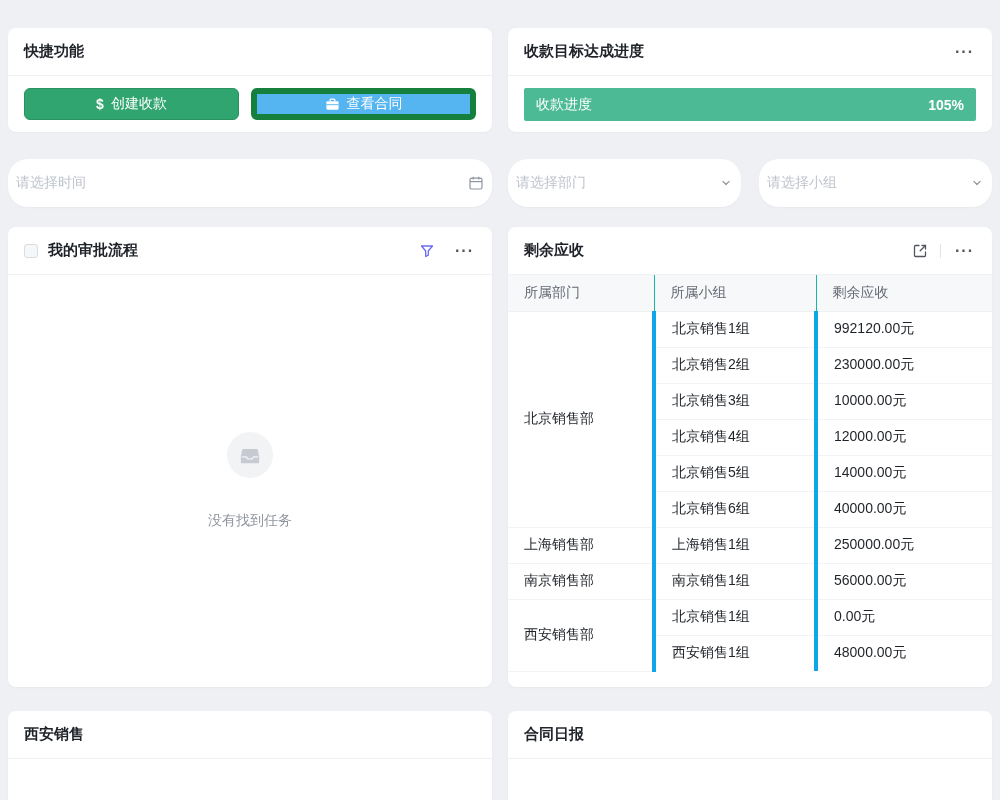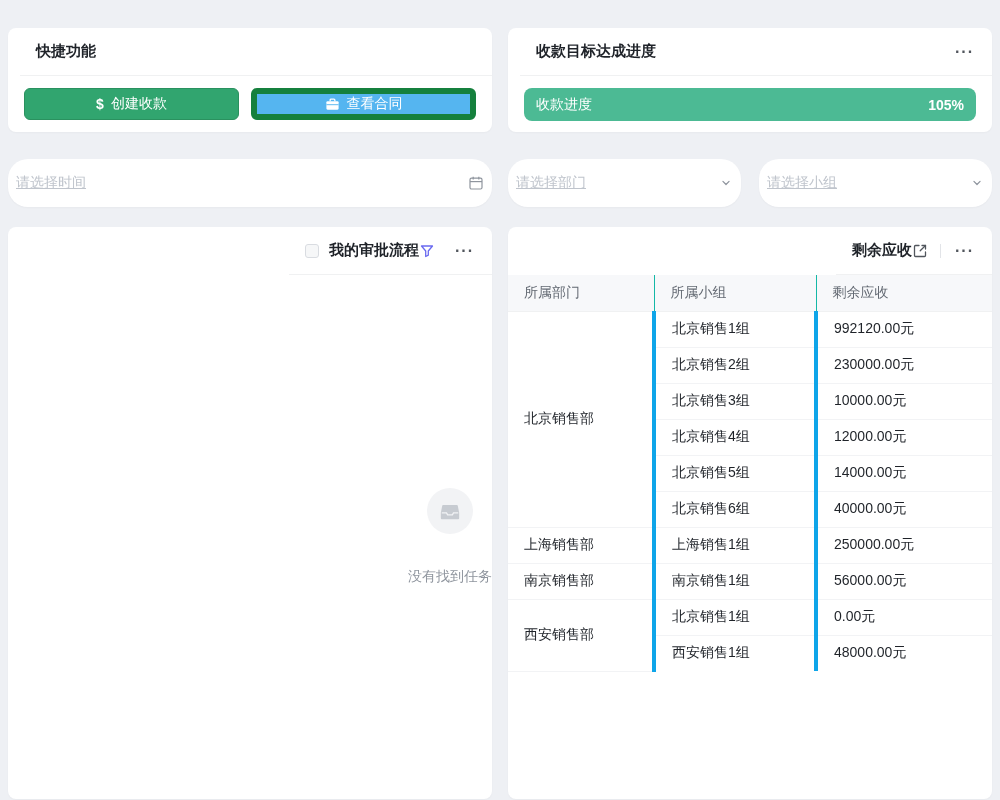--- a/index.html
+++ b/index.html
@@ -20,21 +20,20 @@
     display:flex;
     flex-direction:column;
   }
   .card-header {
     height:48px;
     flex:0 0 48px;
     display:flex;
     align-items:center;
     padding:0 16px;
     border-bottom:1px solid #f0f1f2;
-    margin-left:12px;
   }
   .card-title { font-size:15px; font-weight:700; color:#1f2329; }
   .spacer { flex:1; }
   .ellipsis {
     font-size:16px;
     font-weight:700;
     color:#51565d;
     letter-spacing:1px;
     cursor:pointer;
     line-height:1;
@@ -50,41 +49,40 @@
     flex:1; height:32px; border:none; border-radius:6px;
     display:flex; align-items:center; justify-content:center; gap:7px;
     color:#fff; font-size:14px; cursor:pointer;
     font-family:inherit;
   }
   .btn-green { background:#31a56f; border:1px solid #2a915f; }
   .btn-blue  { background:#55b5f0; border:6px solid #15803d; }
   .dollar { font-size:14px; font-weight:700; }
   .progress-body { padding:12px 16px; }
   .progress-bar {
-    height:33px; background:#4cba94; border-radius:8px;
+    height:33px; background:#4cba94; border-radius:2px;
     display:flex; align-items:center; justify-content:space-between;
     padding:0 12px; color:#fff; font-size:14px;
   }
   .progress-bar .val { font-weight:600; }
 
   
   .row-filters { margin-top:27px; }
   .input-box {
     background:#fff; border-radius:20px; height:48px;
     display:flex; align-items:center; padding:0 8px;
     font-size:14px; color:#bfc4cc; cursor:pointer;
     box-shadow:0 1px 2px rgba(31,35,41,0.03);
-    text-decoration:underline;
   }
   .split { display:flex; gap:18px;text-align:center; }
   .split .input-box { flex:1; }
 
   
   .row-main { margin-top:20px; }
-  .row-main .card { height:572px;align-items:flex-end; }
+  .row-main .card { height:460px; }
   .approval-body { flex:1; display:flex; flex-direction:column; align-items:center; justify-content:center;gap:20px; }
   .empty-circle {
     width:46px; height:46px; border-radius:50%;
     background:#f2f3f5; display:flex; align-items:center; justify-content:center;
   }
   .empty-text { margin-top:14px; font-size:14px; color:#8f959e; }
   .checkbox {
     width:14px; height:14px; border:1.5px solid #d9dce1; border-radius:3px;
     background:#f6f7f8; margin-right:10px; cursor:pointer; flex:0 0 14px;
   }

